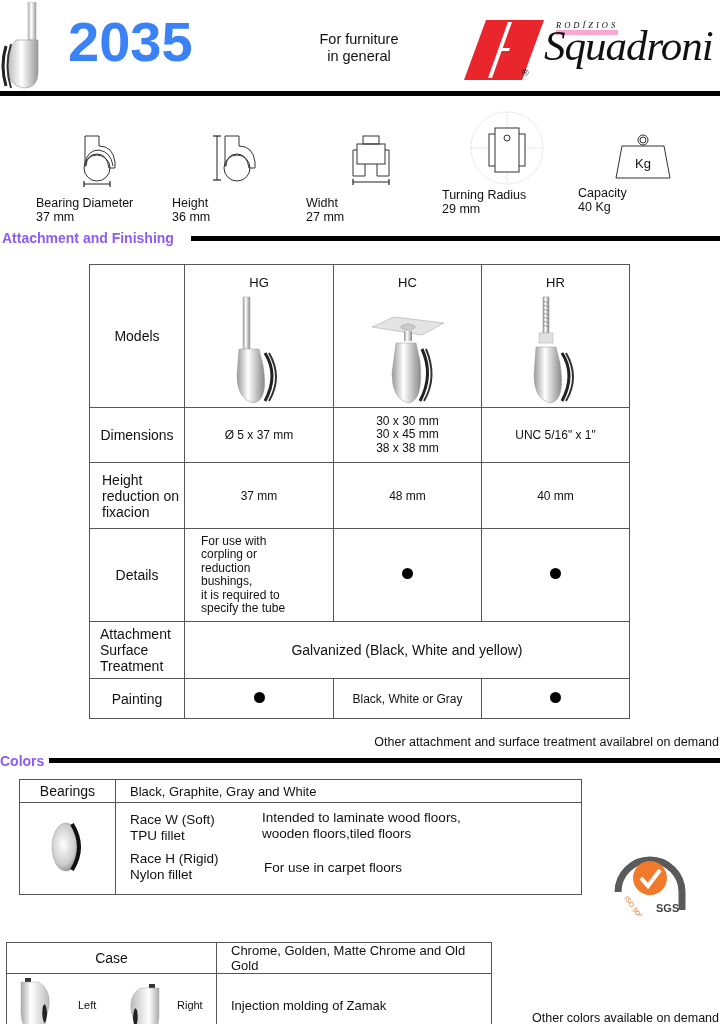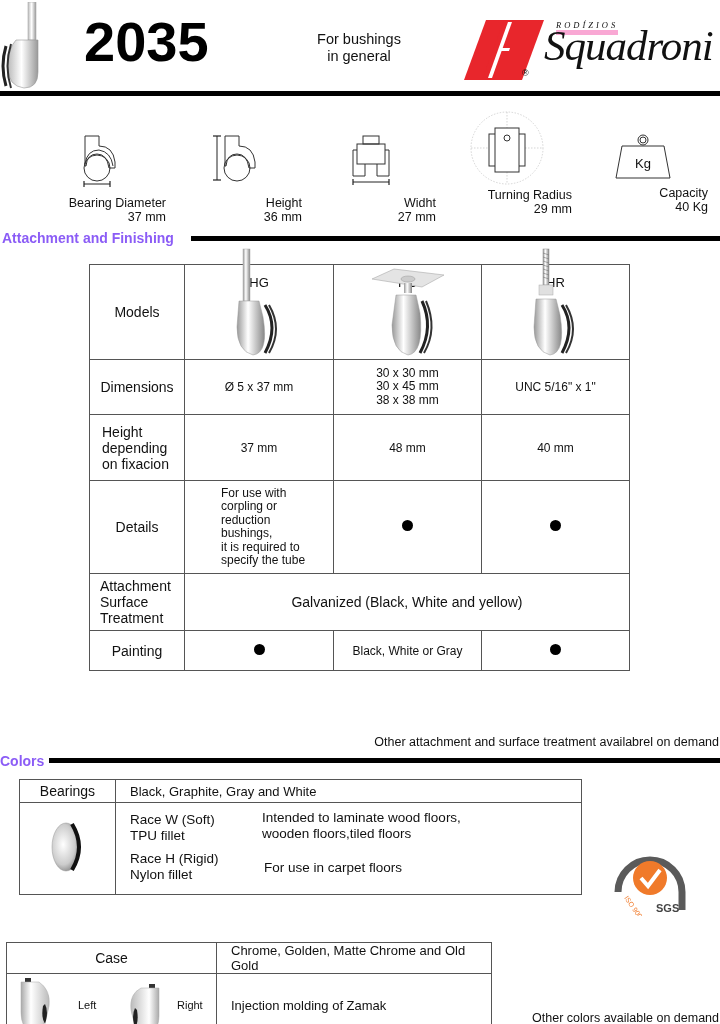--- a/index.html
+++ b/index.html
@@ -2,43 +2,43 @@
 <html><head>
 <meta charset="utf-8">
 <style>
   * { box-sizing: border-box; margin: 0; padding: 0; }
   html, body { width: 720px; height: 1024px; background: #ffffff; overflow: hidden; }
   body { position: relative; font-family: "Liberation Sans", sans-serif; color: #111; }
   .abs { position: absolute; }
 
   
   .hdr-img { left: 0; top: 2px; width: 48px; height: 88px; }
-  .model-num { left: 68px; top: 14px; font-size: 56px; font-weight: bold; letter-spacing: 0px; line-height: 1; color: #000000; margin-left: 16px; }
+  .model-num { left: 68px; top: 14px; font-size: 56px; font-weight: bold; letter-spacing: 0px; line-height: 1; color: #3b82f6; }
   .tagline { left: 300px; top: 31px; width: 118px; text-align: center; font-size: 14.5px; line-height: 17px; color: #111; }
   .logo { left: 462px; top: 14px; width: 258px; height: 70px; }
   .logo-text { position: absolute; left: 82px; top: 10px; font-family: "Liberation Serif", serif; font-style: italic; font-size: 43px; color: #111; letter-spacing: -1px; line-height: 1; }
   .logo-sub { position: absolute; left: 94px; top: 6px; font-family: "Liberation Serif", serif; font-style: italic; font-size: 8.5px; letter-spacing: 3px; color: #111; border-bottom: 5px solid #f9a8d4; }
   .hr-top { left: 0; top: 91px; width: 720px; height: 5px; background: #000; }
 
   
-  .spec { position: absolute; top: 132px; width: 130px; text-align: right; font-size: 12.5px; line-height: 14px; color: #111; }
+  .spec { position: absolute; top: 132px; width: 130px; text-align: left; font-size: 12.5px; line-height: 14px; color: #111; }
   .spec svg { display: block; margin: 0 auto; }
   .spec .lbl { margin-top: 8px; }
 
   
   .sec-title { font-size: 14px; font-weight: bold; color: #8b5cf6; }
   .sec-bar { height: 5px; background: #000; }
 
   
   table.main { position: absolute; left: 89px; top: 264px; width: 541px; border-collapse: collapse; font-size: 12px; color: #111; }
   table.main td { border: 1px solid #555; text-align: center; vertical-align: middle; }
   table.main td.rh { width: 95px; font-size: 14px; line-height: 16px; }
   td.lft { text-align: left !important; padding-left: 12px; }
   .dot { display: inline-block; width: 11px; height: 11px; border-radius: 50%; background: #000; }
-  .model-cell { position: relative; height: 95px; }
+  .model-cell { position: relative; height: 143px; }
   .model-code { position: absolute; top: 10px; left: 0; right: 0; font-size: 13px; text-align: center; }
   .model-cell svg { position: absolute; left: 50%; transform: translateX(-50%); bottom: 2px; }
 
   .note { font-size: 12.5px; color: #111; }
 
   
   table.ctab { position: absolute; border-collapse: collapse; font-size: 13px; color: #111; }
   table.ctab td { border: 1px solid #555; vertical-align: middle; }
 </style>
 </head>
@@ -54,21 +54,21 @@
         </linearGradient>
     </defs>
     <rect x="28" y="0" width="8" height="38" fill="url(#chr)" stroke="#aaa" stroke-width="0.6"></rect>
     <path d="M16 38 H38 V70 Q38 86 24 86 Q8 84 8 66 Q8 46 16 38 Z" fill="url(#chr)" stroke="#999" stroke-width="0.6"></path>
     <path d="M6 44 Q0 64 6 84" stroke="#222" stroke-width="3" fill="none"></path>
     <path d="M11 42 Q4 64 11 86" stroke="#333" stroke-width="2" fill="none"></path>
   </svg>
 </div>
 <div class="abs model-num">2035</div>
 <div class="abs tagline">
-  <div>For bushings</div>
+  <div>For furniture</div>
   <div>in general</div>
 </div>
 <div class="abs logo">
   <svg width="80" height="66" viewBox="0 0 80 66" style="position:absolute;left:2px;top:4px">
     <polygon points="22,2 50,2 28,62 0,62" fill="#e8262c"></polygon>
     <polygon points="40,2 80,2 58,62 18,62" fill="#e8262c"></polygon>
     <polygon points="44,4 48,4 28,60 24,60" fill="#fff"></polygon>
     <polygon points="36,30 46,30 45,33 35,33" fill="#fff"></polygon>
   </svg>
   <span class="logo-sub">RODÍZIOS</span>
@@ -213,28 +213,28 @@
     <td class="rh">Dimensions</td>
     <td>Ø 5 x 37 mm</td>
     <td style="line-height:13.5px">
       <div>30 x 30  mm</div>
       <div>30 x 45 mm</div>
       <div>38 x 38 mm</div>
     </td>
     <td>UNC 5/16" x 1"</td>
   </tr>
   <tr style="height:66px">
-    <td class="rh lft">Height depending on fixacion</td>
+    <td class="rh lft">Height reduction on fixacion</td>
     <td>37 mm</td>
     <td>48 mm</td>
     <td>40 mm</td>
   </tr>
   <tr style="height:93px">
     <td class="rh">Details</td>
-    <td class="lft" style="padding-left:36px;line-height:13.5px;">
+    <td class="lft" style="padding-left:16px;line-height:13.5px;">
       <div>For use with</div>
       <div>corpling or</div>
       <div>reduction</div>
       <div>bushings,</div>
       <div>it is required to</div>
       <div>specify the tube</div>
     </td>
     <td><span class="dot"></span></td>
     <td><span class="dot"></span></td>
   </tr>

